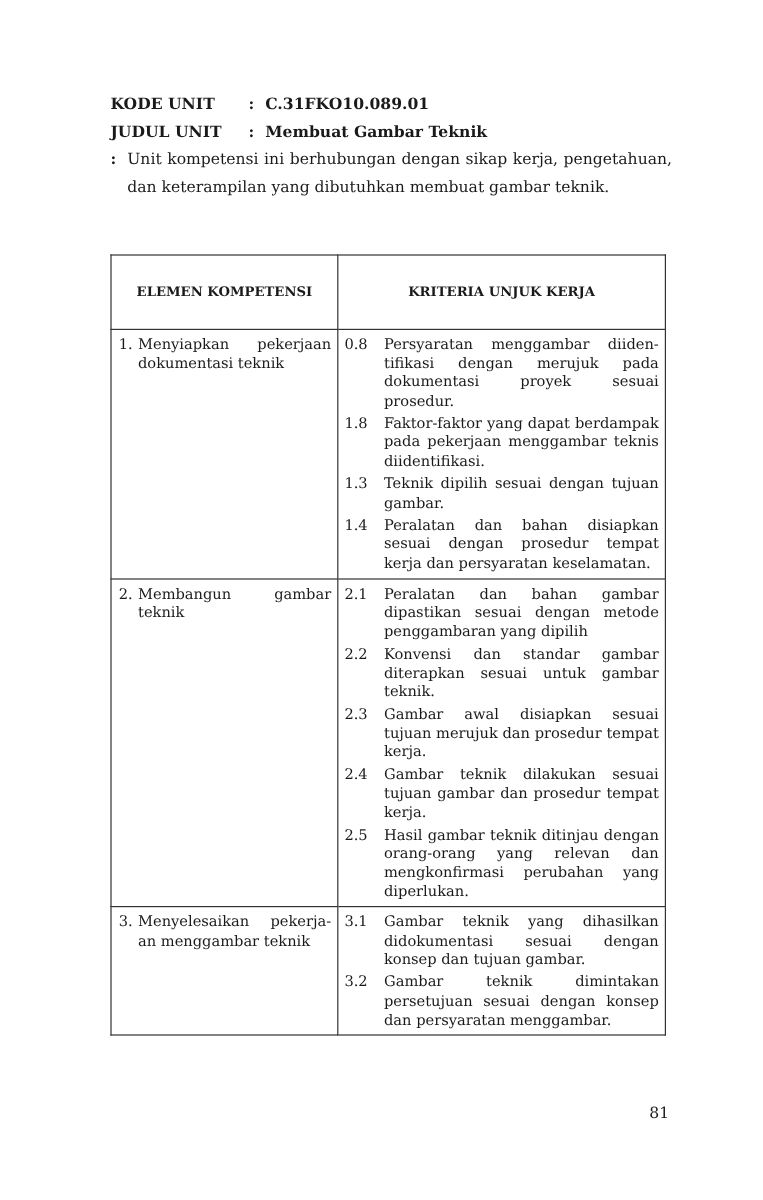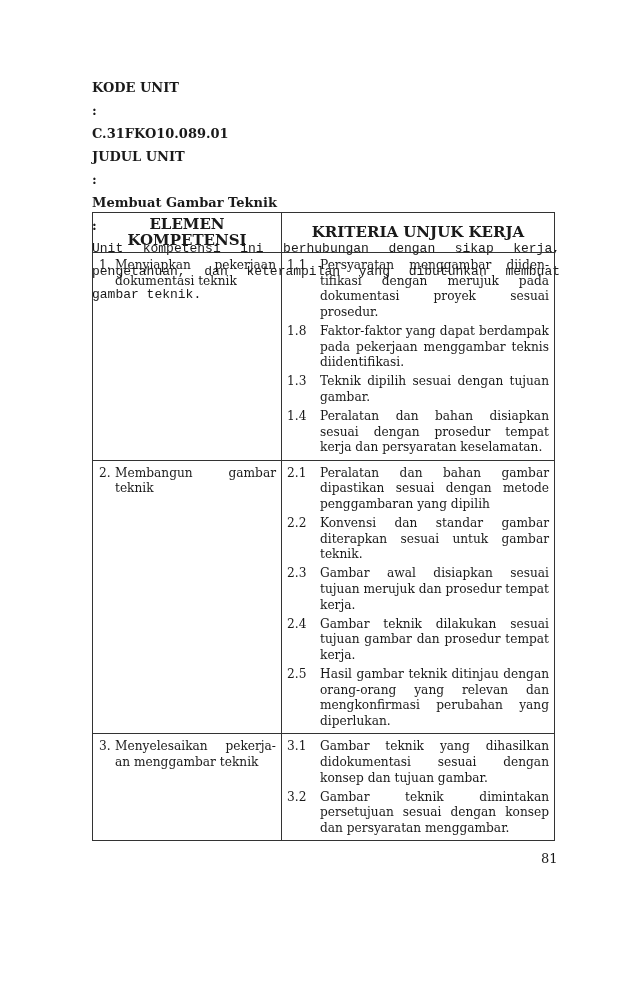--- a/index.html
+++ b/index.html
@@ -1,39 +1,39 @@
 <!DOCTYPE html>
 <html><head>
 <meta charset="utf-8">
 <style>
   html, body { margin:0; padding:0; }
   body { width:636px; height:1000px; background:#ffffff; position:relative; overflow:hidden;
          font-family:"DejaVu Serif", serif; color:#1a1a1a; }
   .meta { position:absolute; left:92px; top:76px; width:468px; font-size:13px; line-height:23px; }
-  .meta-row { display:flex;flex-direction:column; }
+  .meta-row { display:flex; }
   .meta-key { width:115px; font-weight:bold; flex:none; }
   .meta-colon { width:14px; font-weight:bold; flex:none; }
   .meta-val { flex:1; }
   .meta-val.bold { font-weight:bold; }
-  .meta-val.just { text-align:justify; line-height:23px;font-family:Liberation Mono, monospace; }
+  .meta-val.just { text-align:justify; line-height:23px; }
   table.kuk { position:absolute; left:92px; top:212px; width:463px; border-collapse:collapse;
               font-size:12.2px; line-height:15.6px; }
   table.kuk th, table.kuk td { border:1.3px solid #333; vertical-align:top; }
-  table.kuk th { font-weight:bold; font-size:15px; height:29px; vertical-align:middle; text-align:center; padding:4px; }
+  table.kuk th { font-weight:bold; font-size:11px; height:29px; vertical-align:middle; text-align:center; padding:16px; }
   col.c1 { width:189px; }
   td.elem { padding:5px 5px 4px 6px; }
   td.crit { padding:5px 5px 4px 5px; }
   .elem-item { display:flex; text-align:justify; }
   .elem-num { width:16px; flex:none; }
   .elem-txt { flex:1; text-align:justify; }
   .crit-item { display:flex; margin-bottom:3.5px; }
   .crit-item:last-child { margin-bottom:0; }
   .crit-num { width:33px; flex:none; }
   .crit-txt { flex:1; text-align:justify; }
-  .page-num { position:absolute; left:541px; top:851px; font-size:13px; }
+  .page-num { position:absolute; left:541px; top:921px; font-size:13px; }
 </style>
 </head>
 <body>
 
 <div class="meta">
   <div class="meta-row">
     <span class="meta-key">KODE UNIT</span>
     <span class="meta-colon">:</span>
     <span class="meta-val bold">C.31FKO10.089.01</span>
   </div>
@@ -62,21 +62,21 @@
   <tbody id="kuk-body">
       <tr>
         <td class="elem">
           <div class="elem-item">
       <span class="elem-num">1.</span>
       <span class="elem-txt">Menyiapkan pekerjaan dokumentasi teknik</span>
           </div>
         </td>
         <td class="crit">
           <div class="crit-item">
-            <span class="crit-num">1.1</span>
+            <span class="crit-num">0.8</span>
         <span class="crit-txt">Persyaratan menggambar diiden-tifikasi dengan merujuk pada dokumentasi proyek sesuai prosedur.</span>
           </div>
           <div class="crit-item">
             <span class="crit-num">1.8</span>
         <span class="crit-txt">Faktor-faktor yang dapat berdampak pada pekerjaan menggambar teknis diidentifikasi.</span>
           </div>
           <div class="crit-item">
             <span class="crit-num">1.3</span>
         <span class="crit-txt">Teknik dipilih sesuai dengan tujuan gambar.</span>
           </div>

